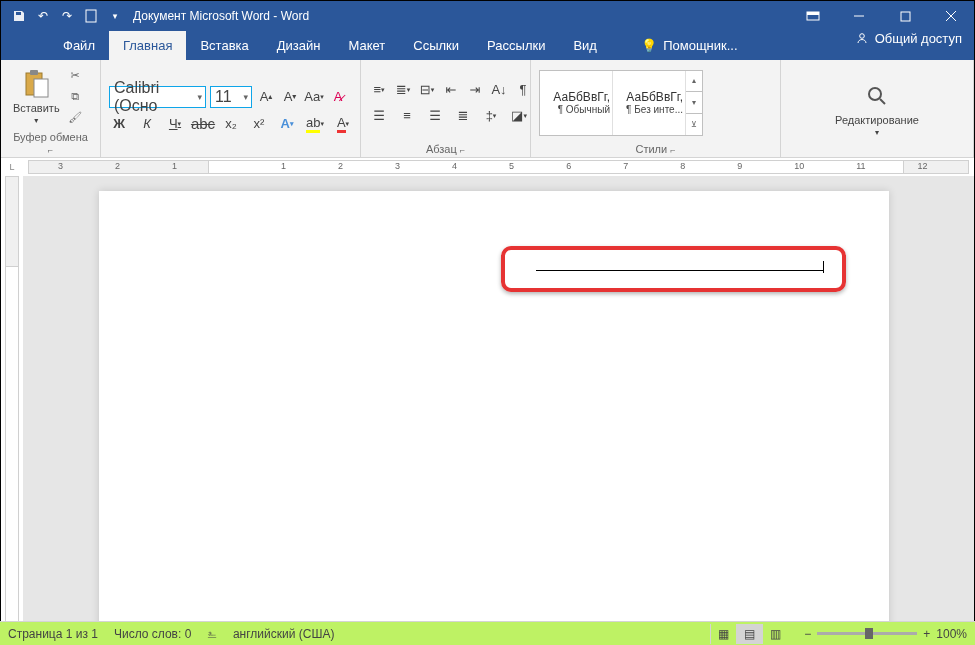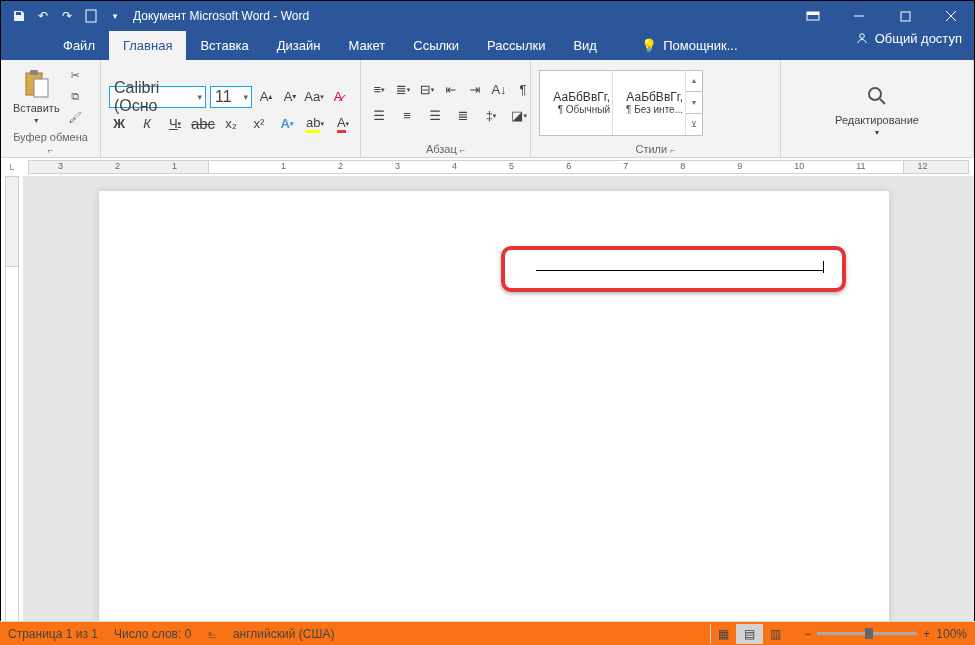--- a/index.html
+++ b/index.html
@@ -44,21 +44,21 @@
 .rulerh .ractive{position:absolute;top:2px;bottom:2px;left:185px;right:70px;background:#fff;border:1px solid #d0d0d0;}
 .rulerh .tickrow{position:absolute;top:3px;left:35px;display:flex;gap:52px;}
 .docarea{background:#e6e6e6;height:455px;position:relative;overflow:hidden;display:flex;}
 .vruler{width:22px;background:#fff;position:relative;}
 .vruler .vbg{position:absolute;left:4px;right:4px;top:0;bottom:0;background:#f0f0f0;border:1px solid #d0d0d0;}
 .vruler .vact{position:absolute;left:4px;right:4px;top:90px;bottom:0;background:#fff;border:1px solid #d0d0d0;}
 .page{position:absolute;left:98px;top:15px;width:790px;height:600px;background:#fff;box-shadow:0 0 8px rgba(0,0,0,0.15);}
 .highlight{position:absolute;left:500px;top:70px;width:345px;height:46px;border:4px solid #e63333;border-radius:10px;box-shadow:0 2px 4px rgba(0,0,0,0.3);}
 .hline{position:absolute;left:535px;top:94px;width:288px;height:1px;background:#000;}
 .hcursor{position:absolute;left:822px;top:85px;width:1px;height:12px;background:#000;}
-.statusbar{position:absolute;bottom:0;left:0;right:0;height:24px;background:#f97316;border-top:1px solid #d4d4d4;display:flex;align-items:center;font-size:12px;color:#444;padding:0 8px;gap:16px;}
+.statusbar{position:absolute;bottom:0;left:0;right:0;height:24px;background:#bef264;border-top:1px solid #d4d4d4;display:flex;align-items:center;font-size:12px;color:#444;padding:0 8px;gap:16px;}
 .statusbar .spacer{flex:1;}
 .viewbtns{display:flex;gap:0;}
 .viewbtns .vb{width:26px;height:20px;display:flex;align-items:center;justify-content:center;cursor:pointer;border-left:1px solid #d4d4d4;}
 .viewbtns .vb.active{background:#d4d4d4;}
 .zoom{display:flex;align-items:center;gap:6px;}
 .zslider{width:100px;height:3px;background:#ababab;position:relative;}
 .zthumb{position:absolute;left:48px;top:-4px;width:8px;height:11px;background:#666;}
 .corner{position:absolute;top:0;left:0;width:22px;height:18px;background:#fff;display:flex;align-items:center;justify-content:center;font-size:9px;color:#888;border-right:0;}
 </style>
 </head>

